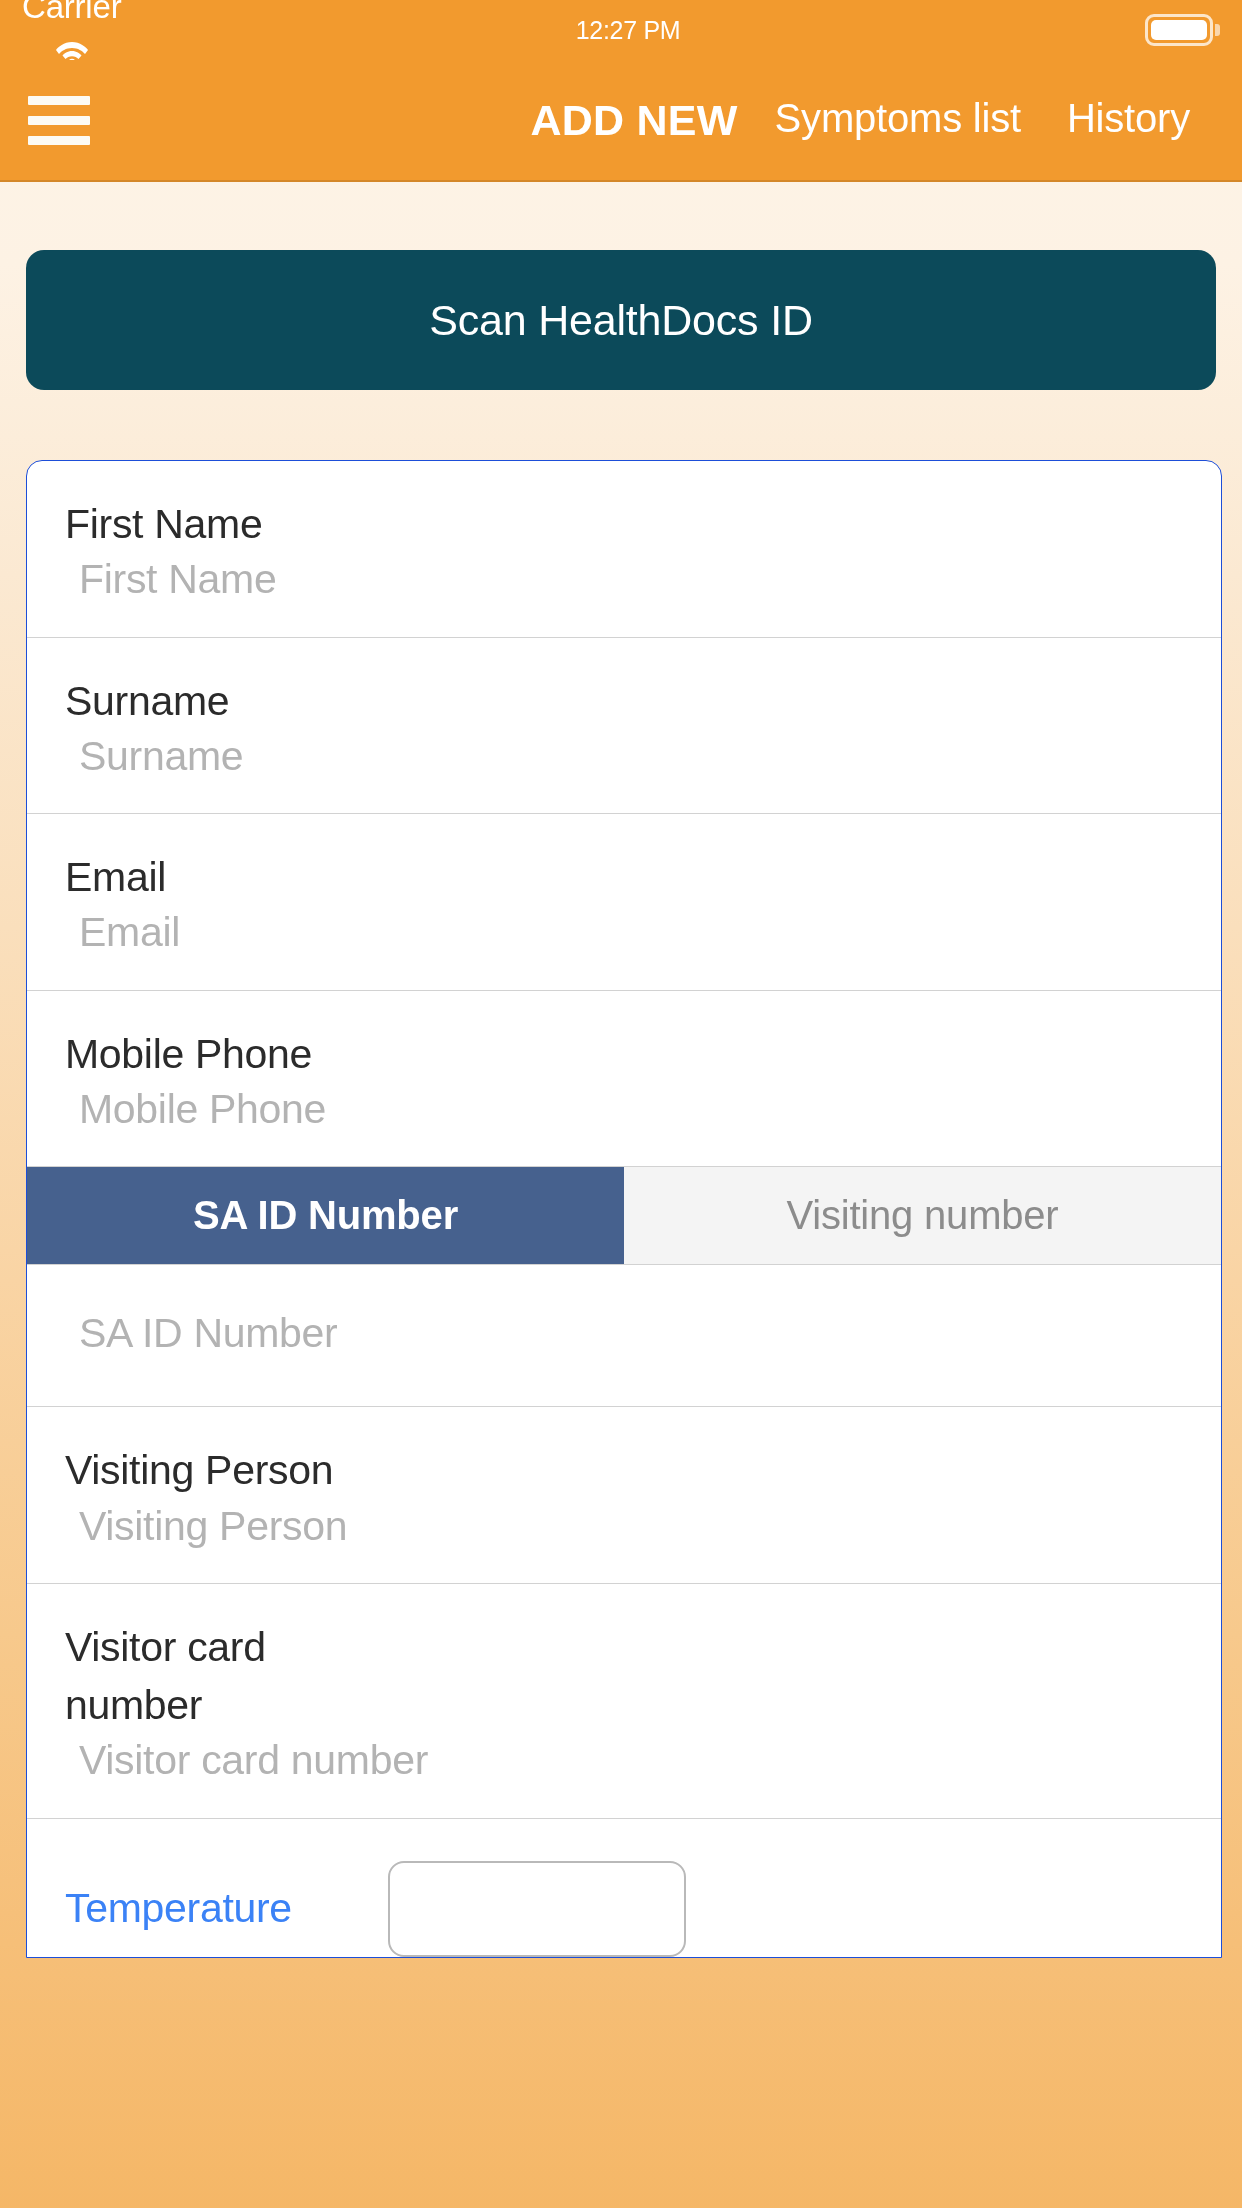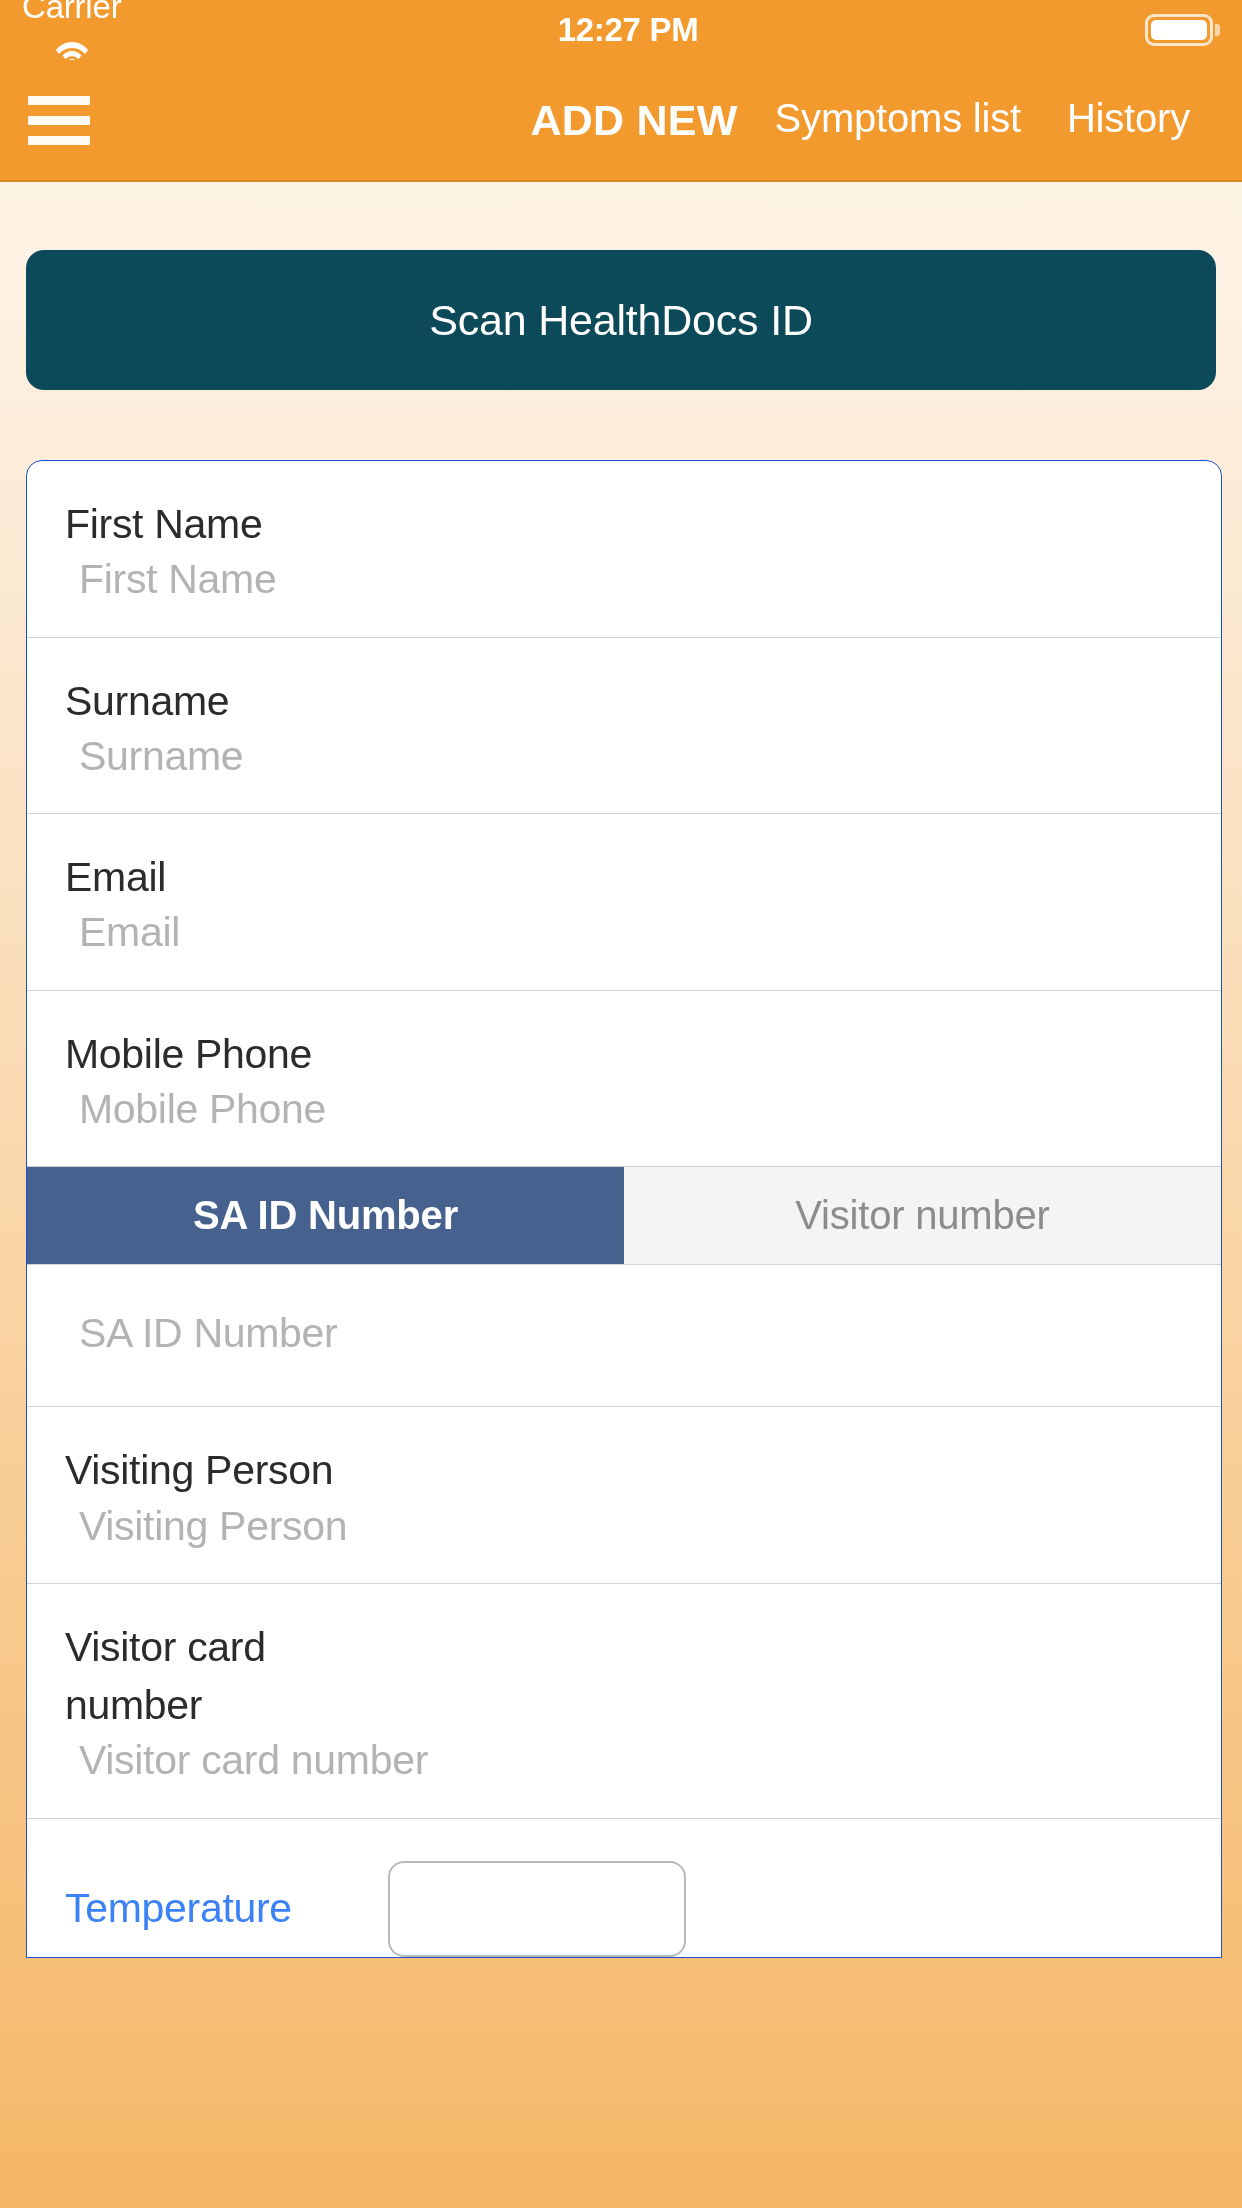--- a/index.html
+++ b/index.html
@@ -19,21 +19,21 @@
     height:60px; background:#f29a2e;
     display:flex; align-items:center;
     position:relative; padding:0 22px;
     color:#ffffff;
   }
   .carrier-group { display:flex; align-items:center; gap:12px;flex-direction:column; }
   .carrier-text { font-size:33px; letter-spacing:-0.2px; }
   .wifi-icon { display:block; }
   .status-time {
     position:absolute; left:14px; right:0; text-align:center;
-    font-size:33px; font-weight:700; letter-spacing:-0.3px;
+    font-size:25px; font-weight:400; letter-spacing:-0.3px;
     pointer-events:none;
   }
   .battery-wrap { margin-left:auto; display:flex; align-items:center; }
   .battery-body {
     width:68px; height:32px; border:3px solid rgba(255,255,255,0.75);
     border-radius:9px; padding:3px;
   }
   .battery-fill { width:100%; height:100%; background:#ffffff; border-radius:5px; }
   .battery-cap {
     width:5px; height:12px; background:rgba(255,255,255,0.6);
@@ -188,21 +188,21 @@
     <div class="field-placeholder">Email</div>
   </div>
 
   <div class="field-row">
     <div class="field-label">Mobile Phone</div>
     <div class="field-placeholder">Mobile Phone</div>
   </div>
 
   <div class="segmented">
     <button class="seg-btn active">SA ID Number</button>
-    <button class="seg-btn inactive">Visitor number</button>
+    <button class="seg-btn inactive">Visiting number</button>
   </div>
 
   <div class="id-input-row">
     <div class="field-placeholder">SA ID Number</div>
   </div>
 
   <div class="field-row">
     <div class="field-label">Visiting Person</div>
     <div class="field-placeholder">Visiting Person</div>
   </div>

